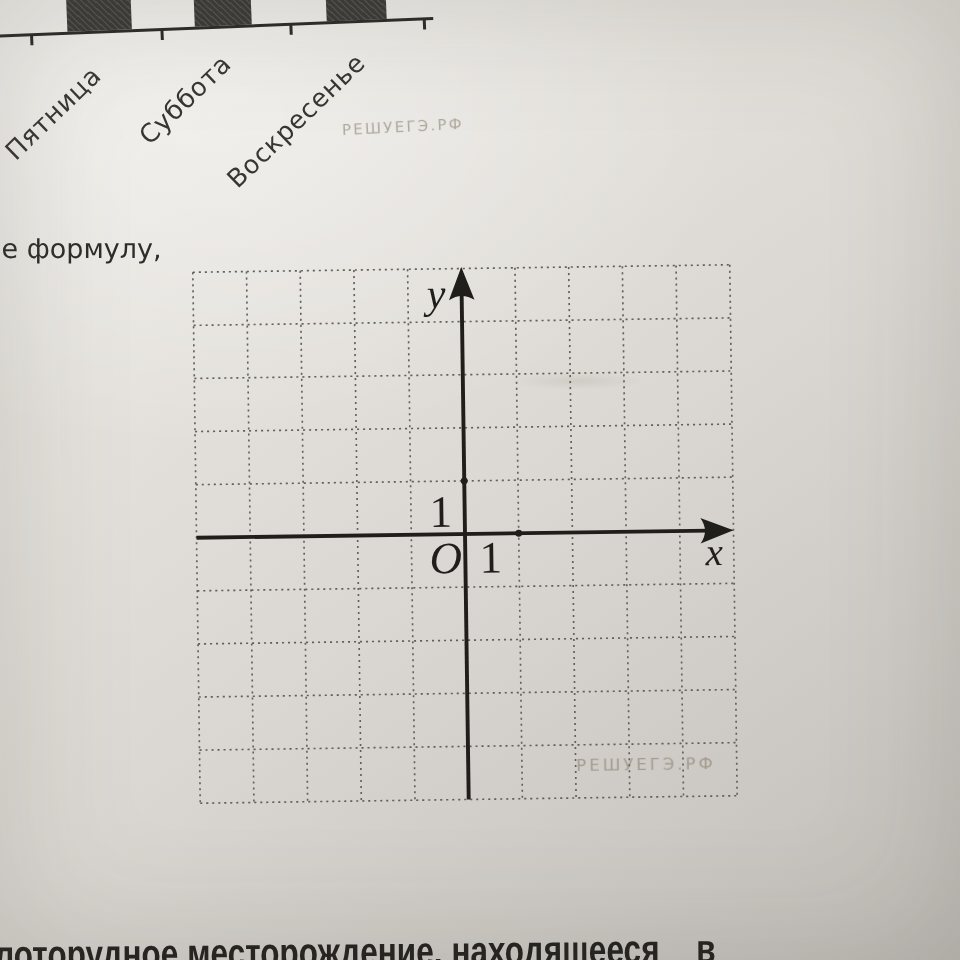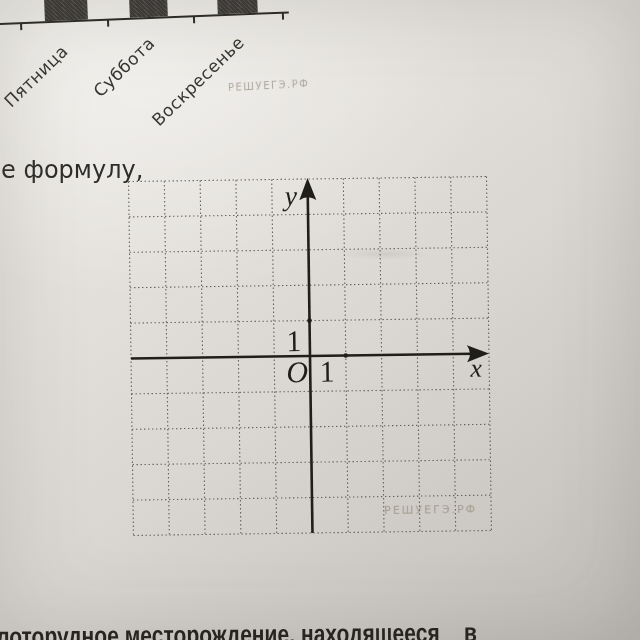--- a/index.html
+++ b/index.html
@@ -64,21 +64,21 @@
     filter: blur(0.4px);
     white-space: nowrap;
   }
   .wm-top { left: 228px; top: 80px; font-size: 10px; letter-spacing: 1.5px; transform: rotate(-3deg); }
   .wm-grid { left: 251px; top: 326px; font-size: 11px; letter-spacing: 2px; }
 
   
   .left-frag {
     position: absolute; left: 1px; top: 156px;
     font-family: "DejaVu Sans", sans-serif;
-    font-size: 24px; color: #2f2d2a;
+    font-size: 18px; color: #2f2d2a;
     white-space: nowrap;
   }
   .bottom-line {
     position: absolute; left: -4px; top: 622px;
     font-family: "Liberation Sans", sans-serif;
     font-weight: 700; font-size: 27px; color: #23211e;
     white-space: nowrap;
     transform: scaleX(0.78) rotate(-0.4deg); transform-origin: 0 0;
     width: 800px;
   }

